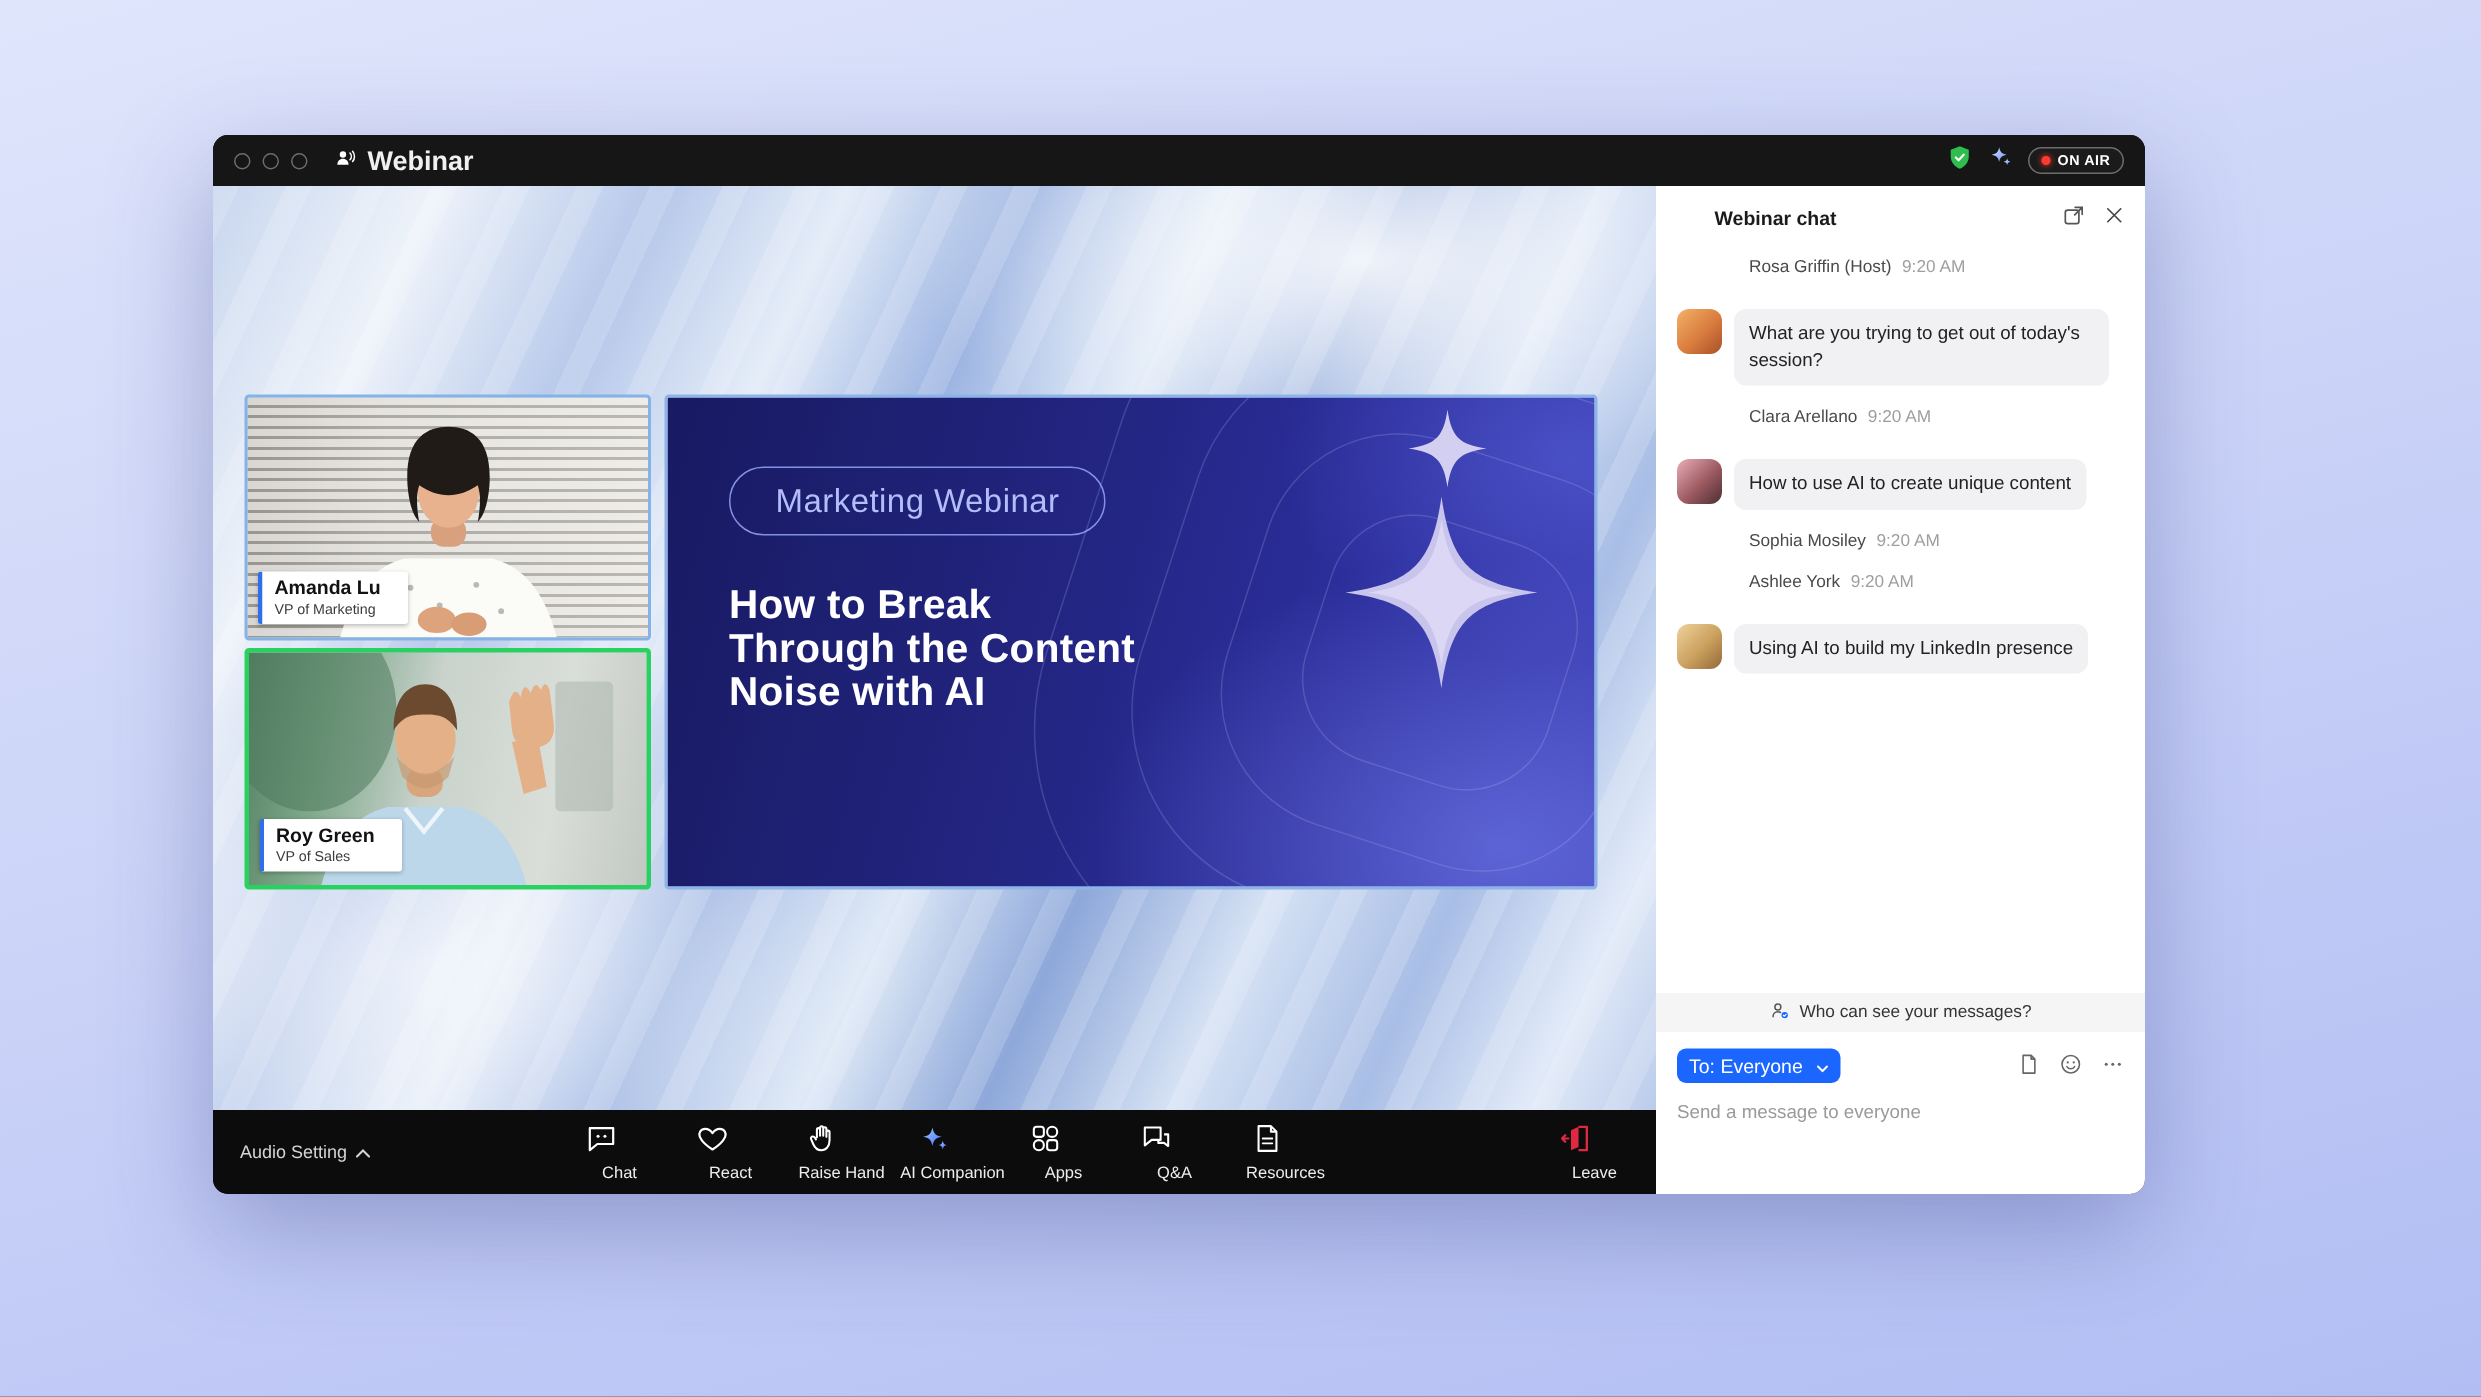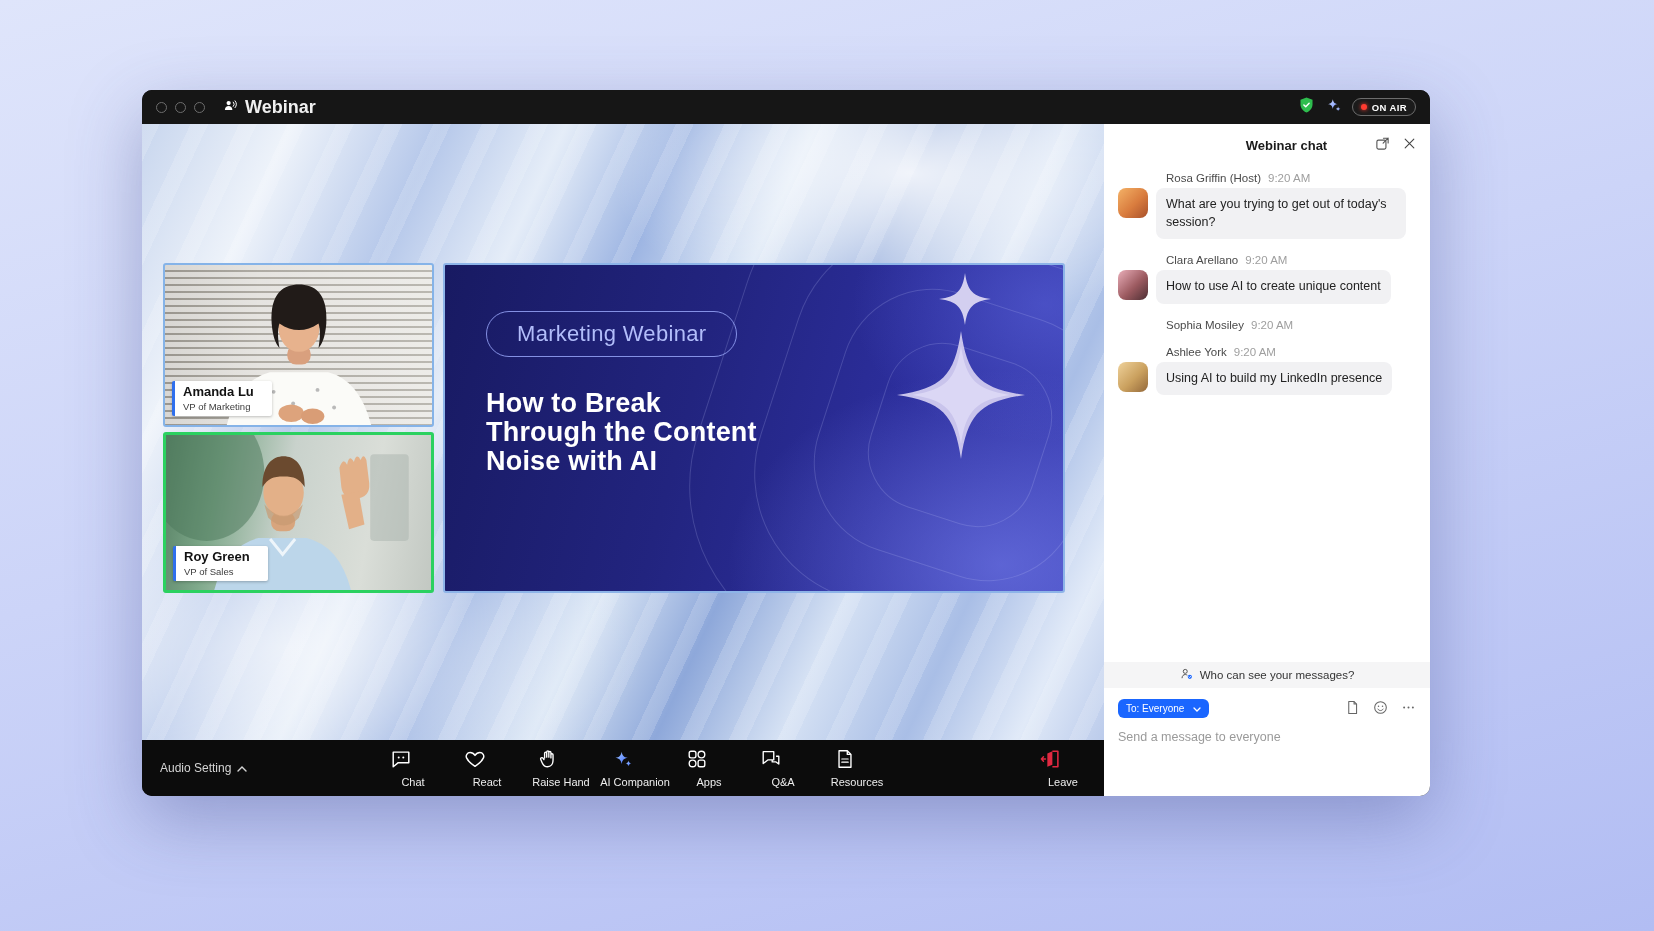--- a/index.html
+++ b/index.html
@@ -73,46 +73,46 @@
   .audio-setting { position:absolute; left:18px; display:flex; align-items:center; gap:6px;
     color:#d5d5d5; font-size:12px; background:none; border:none; cursor:pointer; }
   .tb-center { position:absolute; left:50%; transform:translateX(-50%); display:flex; }
   .tb-item { width:74px; display:flex; flex-direction:column; align-items:center; gap:3px;
     background:none; border:none; cursor:pointer; padding:4px 0; }
   .tb-item .lbl { font-size:11px; color:#ededed; white-space:nowrap;margin-left:24px; }
   .tb-leave { position:absolute; right:16px; }
 
   
   .chat { width:326px; background:#fff; display:flex; flex-direction:column; min-height:0; }
-  .chat-header { flex:0 0 42px; position:relative; display:flex; align-items:center; justify-content:center;margin-left:39px; }
+  .chat-header { flex:0 0 42px; position:relative; display:flex; align-items:center; justify-content:flex-start;margin-left:39px; }
   .chat-title { font-size:13px; font-weight:700; color:#1b1b1b; }
   .chat-header-icons { position:absolute; right:14px; display:flex; gap:13px; align-items:center; }
   .icon-btn { background:none; border:none; cursor:pointer; display:flex; align-items:center; padding:0; }
 
   .chat-messages { flex:1; min-height:0; overflow:hidden; padding:6px 14px 0 14px; }
   .message { margin-bottom:15px; }
   .msg-head { margin-left:48px; font-size:11.5px; }
   .msg-author { color:#4a4a4a; }
   .msg-time { color:#9e9e9e; margin-left:7px; }
-  .msg-row { display:flex; align-items:flex-start; gap:8px; margin-top:4px; }
+  .msg-row { display:flex; align-items:flex-start; gap:8px; margin-top:22px; }
   .avatar { width:30px; height:30px; border-radius:8px; flex:0 0 30px; }
   .avatar-0 { background:linear-gradient(135deg,#f4b267 0%,#d97c3e 55%,#a8502a 100%); }
   .avatar-1 { background:linear-gradient(135deg,#e9aeb9 0%,#9c5a60 55%,#4c2e33 100%); }
   .avatar-2 { background:linear-gradient(135deg,#cfcfd6 0%,#8f8f9e 55%,#5c5c6c 100%); }
   .avatar-3 { background:linear-gradient(135deg,#efd29b 0%,#caa05e 55%,#93683a 100%); }
   .bubble { background:#f1f1f3; border-radius:8px; padding:8px 10px; font-size:12.5px;
     color:#222; line-height:1.4; max-width:250px; }
 
   .privacy-bar { flex:0 0 26px; background:#f5f5f6; display:flex; align-items:center; justify-content:center;
     gap:6px; font-size:11.5px; color:#343434; border:none; cursor:pointer; width:100%; }
 
   .composer { flex:0 0 108px; padding:11px 14px 0 14px; }
   .composer-row { display:flex; align-items:center; }
   .to-pill { display:flex; align-items:center; gap:9px; background:#1a66ff; color:#fff;
-    font-size:10px; border:none; border-radius:6px; padding:4px 8px; cursor:pointer; }
+    font-size:13px; border:none; border-radius:6px; padding:4px 8px; cursor:pointer; }
   .composer-icons { margin-left:auto; display:flex; align-items:center; gap:13px; }
   .composer-input { display:block; width:100%; border:none; outline:none; margin-top:12px;
     font-size:12.5px; color:#333; font-family:"Liberation Sans",sans-serif; background:transparent; }
   .composer-input::placeholder { color:#9a9a9a; }
 </style>
 </head>
 <body>
 
 <div class="screen">
   <div class="window">

